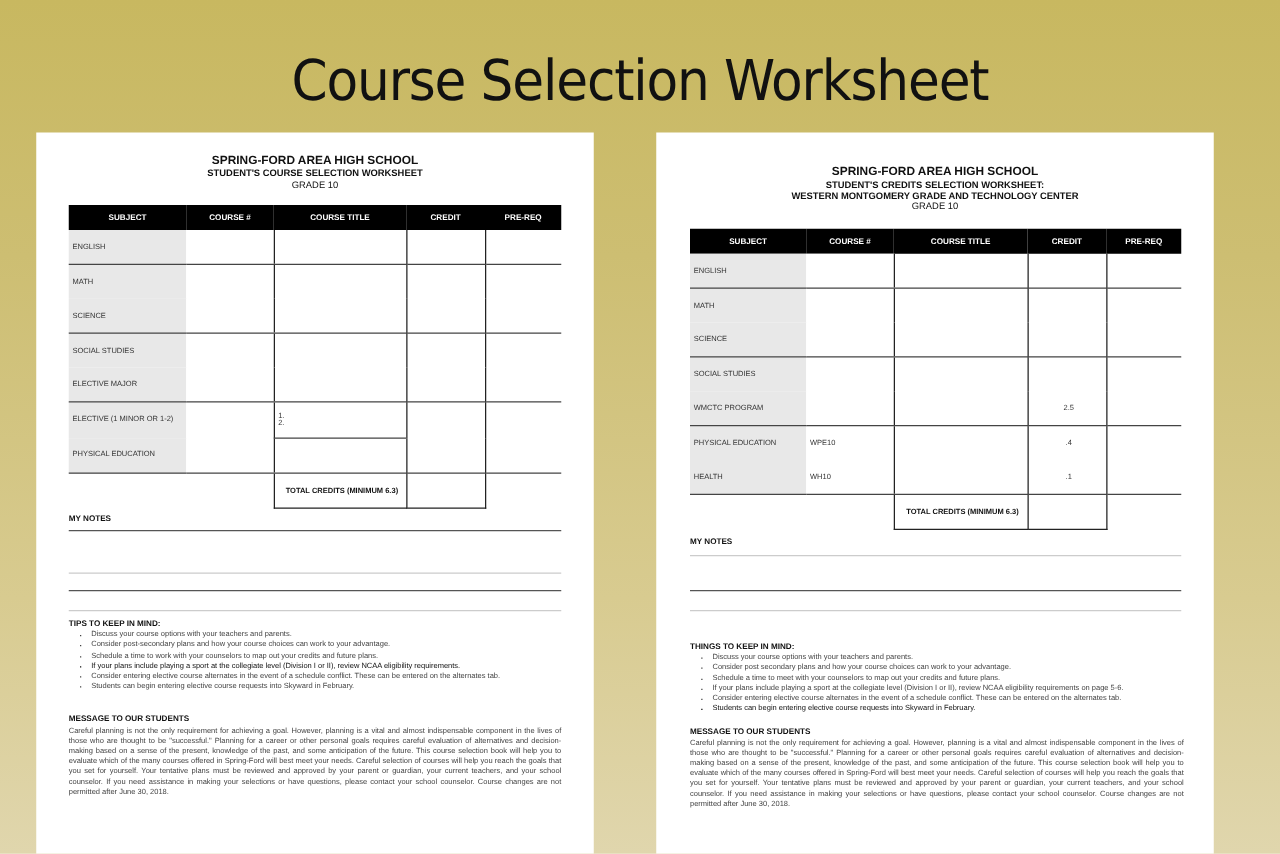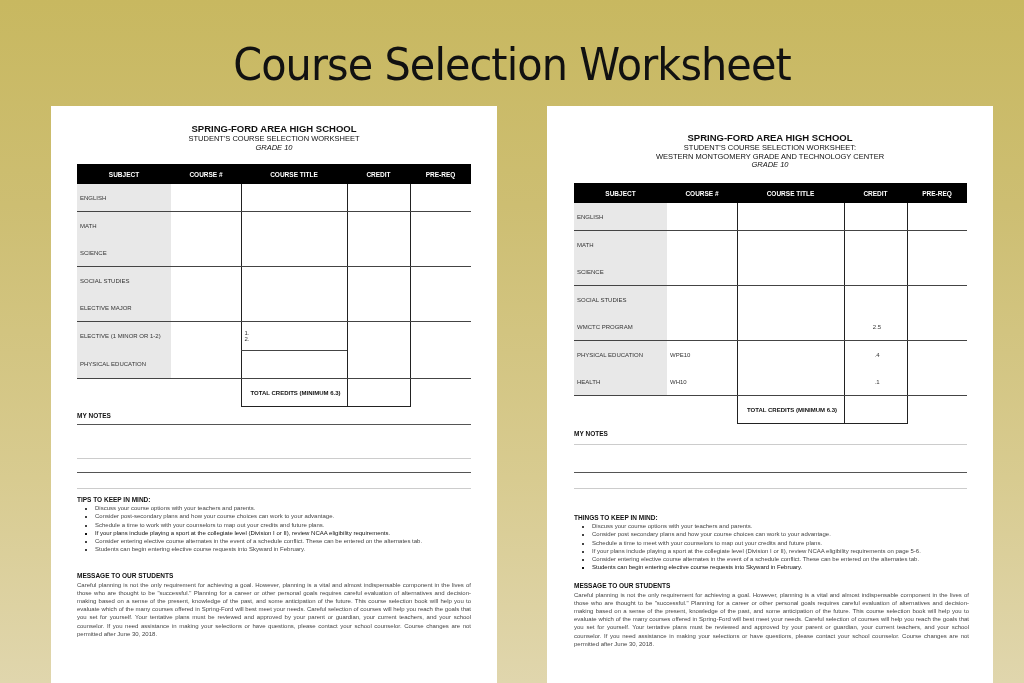--- a/index.html
+++ b/index.html
@@ -9,28 +9,27 @@
     font-family: "Liberation Sans", sans-serif;
   }
   .slide-title {
     position: absolute; left: 0; top: 38px; width: 1024px; text-align: center;
     font-family: "DejaVu Sans", sans-serif; font-size: 45px; color: #111;
     letter-spacing: -1px; transform: scaleX(0.92);
   }
   .paper {
     position: absolute; top: 106px; width: 446px; height: 577px; background: #fff;
     box-sizing: border-box;
-    margin-left: 22px;
   }
   .paper.left { left: 29px; }
   .paper.right { left: 525px; }
   .hdr { text-align: center; color: #111; line-height: 1.15; }
   .hdr .school { font-weight: bold; font-size: 9.5px; }
-  .hdr .sub { font-weight: normal; font-size: 7.5px; }
-  .hdr .grade { font-size: 7.5px; font-style: italic; }
+  .hdr .sub { font-weight: bold; font-size: 7.5px; }
+  .hdr .grade { font-size: 7.5px; }
 
   table.ws {
     position: absolute; border-collapse: collapse; table-layout: fixed;
     font-size: 6px; color: #333;
   }
   table.ws th {
     background: #000; color: #fff; font-size: 6.5px; font-weight: bold; height: 20px;
     text-align: center; padding: 0;
   }
   table.ws td { padding: 0 0 0 3px; height: 27px; vertical-align: middle; }
@@ -164,21 +163,21 @@
 
   <div class="msg" style="left:26px; top:466px; width:394px;">
     <span class="ttl">MESSAGE TO OUR STUDENTS</span>
     <span>Careful planning is not the only requirement for achieving a goal. However, planning is a vital and almost indispensable component in the lives of those who are thought to be "successful." Planning for a career or other personal goals requires careful evaluation of alternatives and decision-making based on a sense of the present, knowledge of the past, and some anticipation of the future. This course selection book will help you to evaluate which of the many courses offered in Spring-Ford will best meet your needs. Careful selection of courses will help you reach the goals that you set for yourself. Your tentative plans must be reviewed and approved by your parent or guardian, your current teachers, and your school counselor. If you need assistance in making your selections or have questions, please contact your school counselor. Course changes are not permitted after June 30, 2018.</span>
   </div>
 </div>
 
 <div class="paper right">
   <div class="hdr" style="position:absolute; top:27px; left:0; width:446px;">
     <div class="school">SPRING-FORD AREA HIGH SCHOOL</div>
-    <div class="sub">STUDENT'S COURSE SELECTION WORKSHEET:</div>
+    <div class="sub">STUDENT'S CREDITS SELECTION WORKSHEET:</div>
     <div class="sub">WESTERN MONTGOMERY GRADE AND TECHNOLOGY CENTER</div>
     <div class="grade">GRADE 10</div>
   </div>
 
   <table class="ws" style="left:27px; top:77px; width:393px;">
     <colgroup>
         <col style="width:93px">
         <col style="width:70px">
         <col style="width:107px">
         <col style="width:63px">

